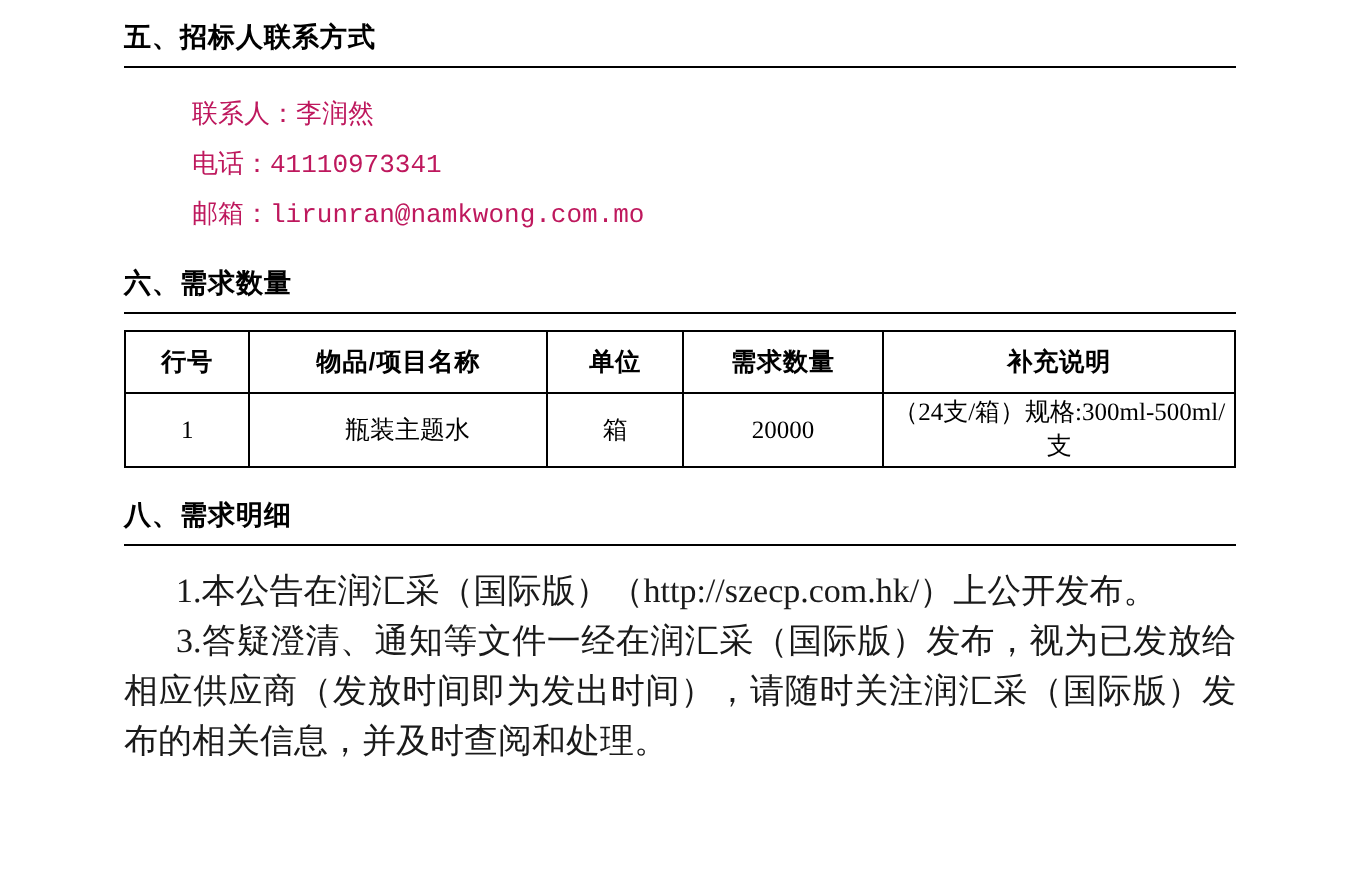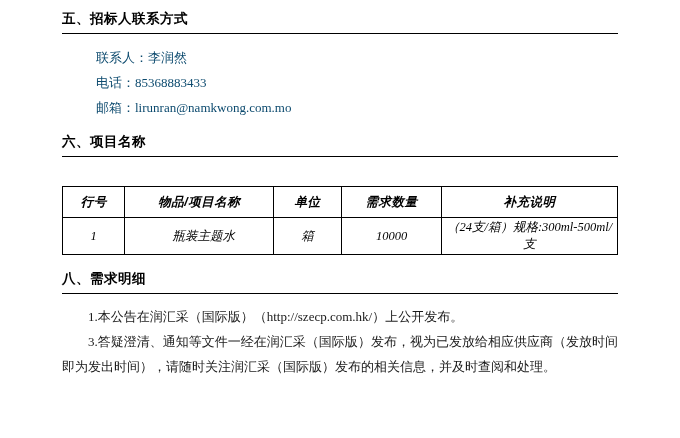--- a/index.html
+++ b/index.html
@@ -35,25 +35,25 @@
     margin: 5px 0 0 0;
     height: 0;
   }
   .contact-block {
     margin-top: 11px;
     padding-left: 34px;
   }
   .contact-line {
     font-size: 13px;
     line-height: 25px;
-    color: #0c4a6e;
+    color: #be185d;
+    font-family: Liberation Mono, monospace;
   }
   .table-wrap {
-    margin-top: 29px;
-    font-style: italic;
+    margin-top: 8px;
   }
   table.req {
     width: 100%;
     border-collapse: collapse;
     table-layout: fixed;
   }
   table.req th, table.req td {
     border: 1px solid #000;
     text-align: center;
     font-size: 12.5px;
@@ -82,65 +82,65 @@
   .note-block {
     margin-top: 11px;
     padding-left: 34px;
     font-size: 13px;
     line-height: 24px;
   }
   .para-block {
     margin-top: 10px;
   }
   .para {
-    font-size: 13px;
+    font-size: 17px;
     line-height: 25px;
     text-align: justify;
     text-indent: 26px;
     margin: 0;
     color: #1a1a1a;
   }
   .sec-gap { margin-top: 15px; }
   .sec-gap-sm { margin-top: 13px; }
 </style>
 </head>
 <body>
 
 <div class="page">
 
   <div>
     <div class="section-head">五、招标人联系方式</div>
     <hr class="rule">
     <div class="contact-block">
       <div class="contact-line">联系人：李润然</div>
-      <div class="contact-line">电话：85368883433</div>
+      <div class="contact-line">电话：41110973341</div>
       <div class="contact-line">邮箱：lirunran@namkwong.com.mo</div>
     </div>
   </div>
 
   <div class="sec-gap-sm">
-    <div class="section-head">六、项目名称</div>
+    <div class="section-head">六、需求数量</div>
     <hr class="rule">
     <div class="table-wrap">
       <table class="req">
         <thead>
           <tr>
             <th class="col-1">行号</th>
             <th class="col-2">物品/项目名称</th>
             <th class="col-3">单位</th>
             <th class="col-4">需求数量</th>
             <th class="col-5">补充说明</th>
           </tr>
         </thead>
         <tbody>
           <tr>
             <td>1</td>
             <td class="cell-name">瓶装主题水</td>
             <td>箱</td>
-            <td>10000</td>
+            <td>20000</td>
             <td>（24支/箱）规格:300ml-500ml/支</td>
           </tr>
         </tbody>
       </table>
     </div>
   </div>
 
 
   <div class="sec-gap">
     <div class="section-head">八、需求明细</div>

